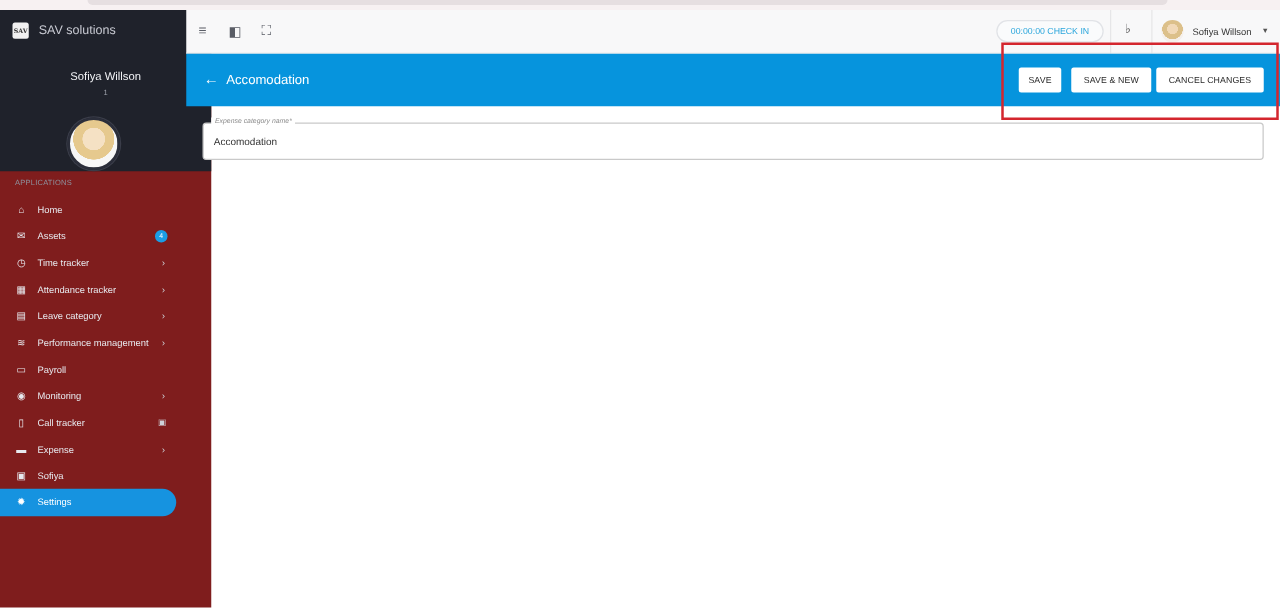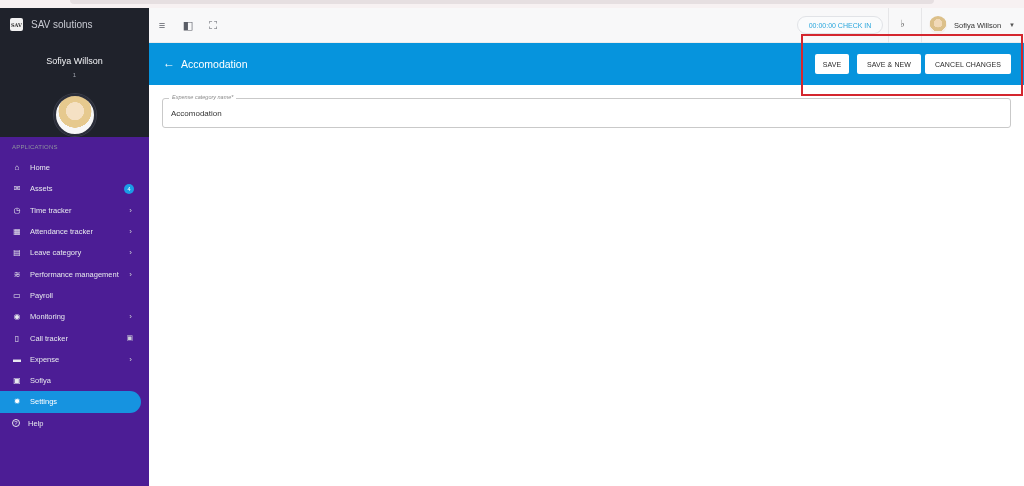--- a/index.html
+++ b/index.html
@@ -1,21 +1,21 @@
 <!DOCTYPE html>
 <html><head>
 <meta charset="utf-8">
 <style>
   * { box-sizing: border-box; margin: 0; padding: 0; }
   html, body { width: 1024px; height: 486px; overflow: hidden; background: #ffffff; font-family: "Liberation Sans", "DejaVu Sans", sans-serif; }
   .topstrip { position: absolute; left: 0; top: 0; width: 1024px; height: 8px; background: #f7f1f2; }
   .topstrip .bar { position: absolute; left: 70px; right: 90px; top: 0; height: 4px; background: #e6dfe1; border-radius: 0 0 4px 4px; }
 
   
-  .sidebar { position: absolute; left: 0; top: 8px; width: 149px; height: 478px; background: #4c1d95; color: #e4e6ec; }
+  .sidebar { position: absolute; left: 0; top: 8px; width: 169px; height: 478px; background: #7f1d1d; color: #e4e6ec; }
   .sidebar .header { height: 129px; background: #1f222b; position: relative; }
   .brand { position: absolute; left: 10px; top: 10px; display: flex; align-items: center; gap: 8px; }
   .brand-logo { width: 13px; height: 13px; background: #f1f1f1; border-radius: 2px; font-size: 5px; color: #333; display: flex; align-items: center; justify-content: center; font-weight: bold; font-family: "DejaVu Serif", serif; }
   .brand-name { font-size: 10px; color: #c8cad2; }
   .user-name { position: absolute; left: 0; right: 0; top: 48px; text-align: center; font-size: 9px; color: #f2f3f6; }
   .user-id { position: absolute; left: 0; right: 0; top: 64px; text-align: center; font-size: 6px; color: #9fa3ad; }
   .avatar-big { position: absolute; left: 54px; top: 86px; width: 42px; height: 42px; border-radius: 50%; background: radial-gradient(circle at 50% 40%, #f5e1c4 0 30%, #e6c98e 31% 55%, #f7f7f7 56%); border: 2px solid #2b2e3a; box-shadow: 0 0 0 1px #3a3d49; z-index: 2; }
   .section-label { position: absolute; left: 12px; top: 136px; font-size: 6px; color: #8e929e; letter-spacing: 0.2px; }
   .nav { position: absolute; left: 0; top: 149px; width: 149px; }
   .nav-item { position: relative; height: 21.3px; display: flex; align-items: center; padding-left: 12px; font-size: 7.5px; color: #e7e9ee; cursor: pointer; }
@@ -120,24 +120,20 @@
       <span class="chev">›</span>
     </div>
     <div class="nav-item">
       <span class="icon">▣</span>
       <span>Sofiya</span>
     </div>
     <div class="nav-item active">
       <span class="icon" style="color:#fff">✹</span>
       <span>Settings</span>
     </div>
-    <div class="nav-item">
-      <span class="icon" style="border:1px solid #e7e9ee;border-radius:50%;width:8px;height:8px;font-size:6px">?</span>
-      <span>Help</span>
-    </div>
   </nav>
 </aside>
 
 <header class="topbar">
   <span class="tb-icon" style="left:6px">≡</span>
   <span class="tb-icon" style="left:32px">◧</span>
   <span class="tb-icon" style="left:57px">⛶</span>
   <div class="checkin">00:00:00 CHECK IN</div>
   <div class="divider-v" style="left:739px"></div>
   <span class="bell">♭</span>

